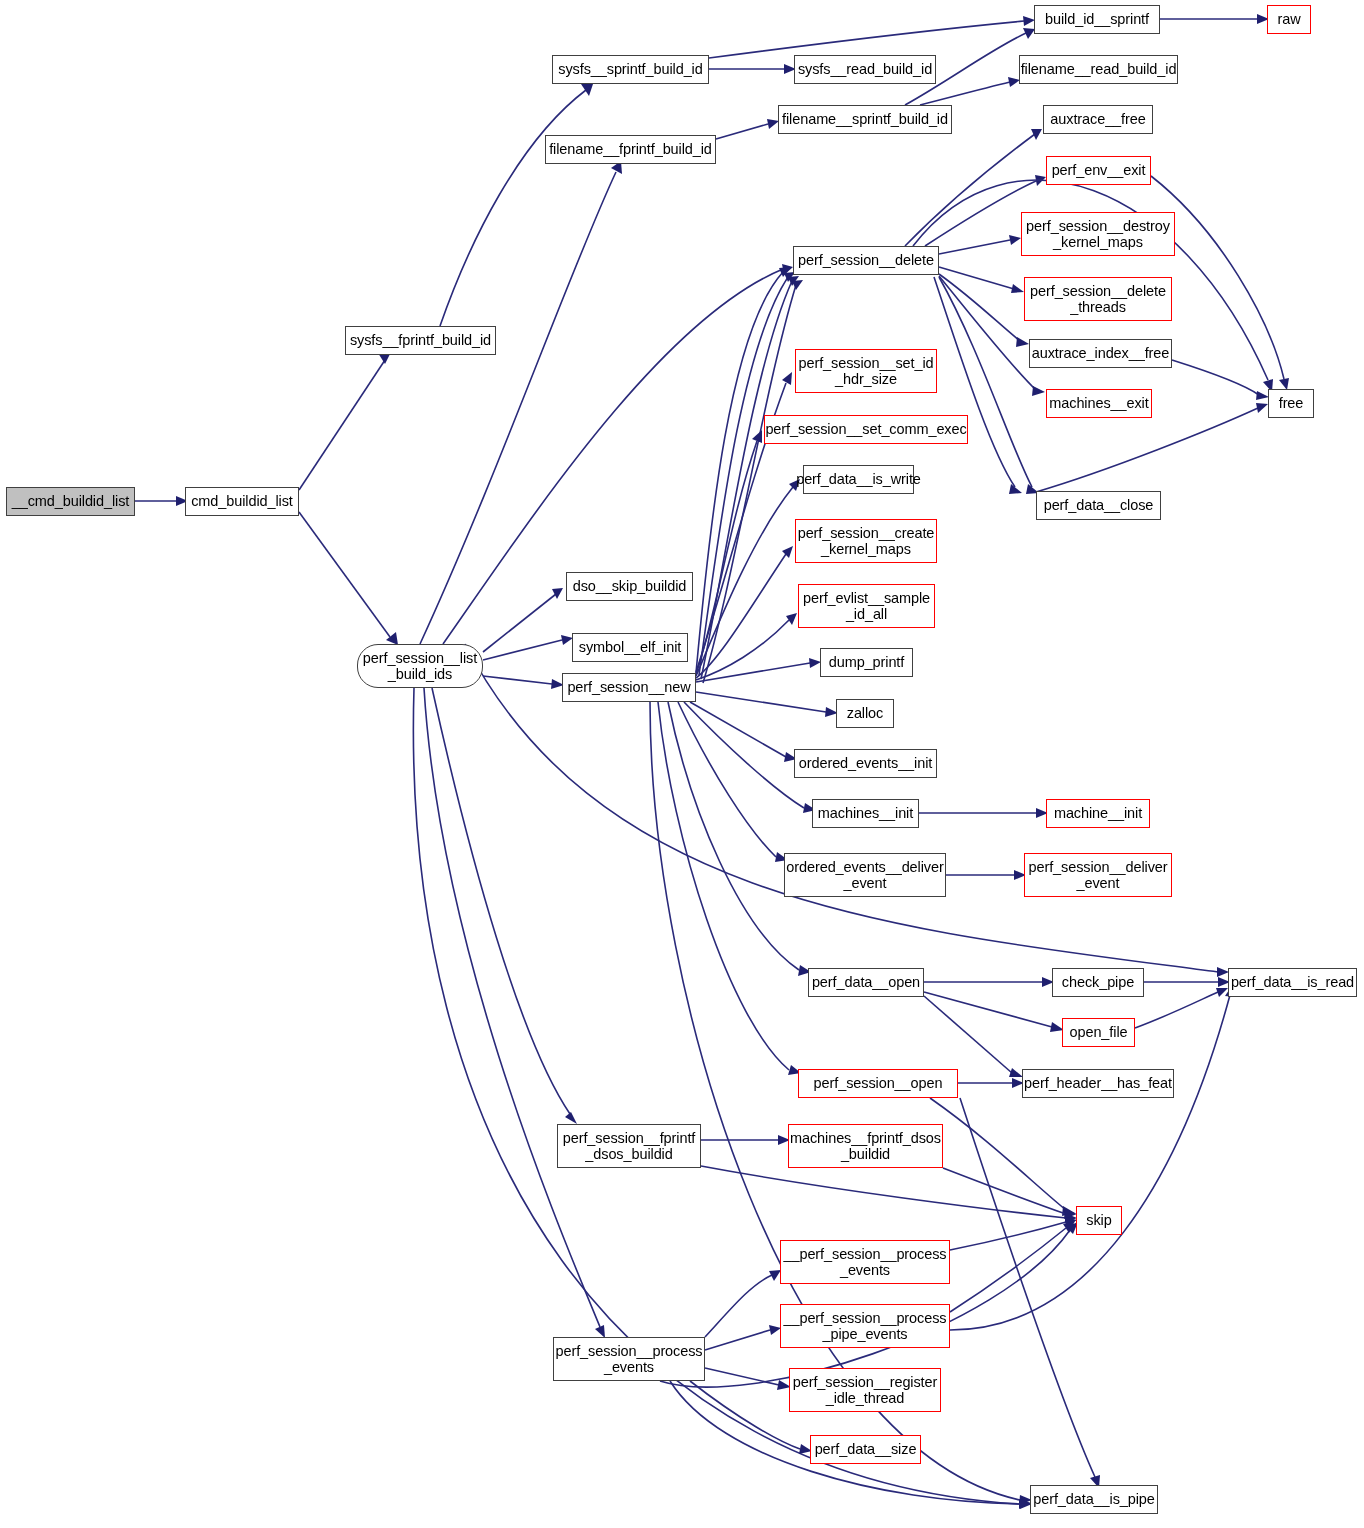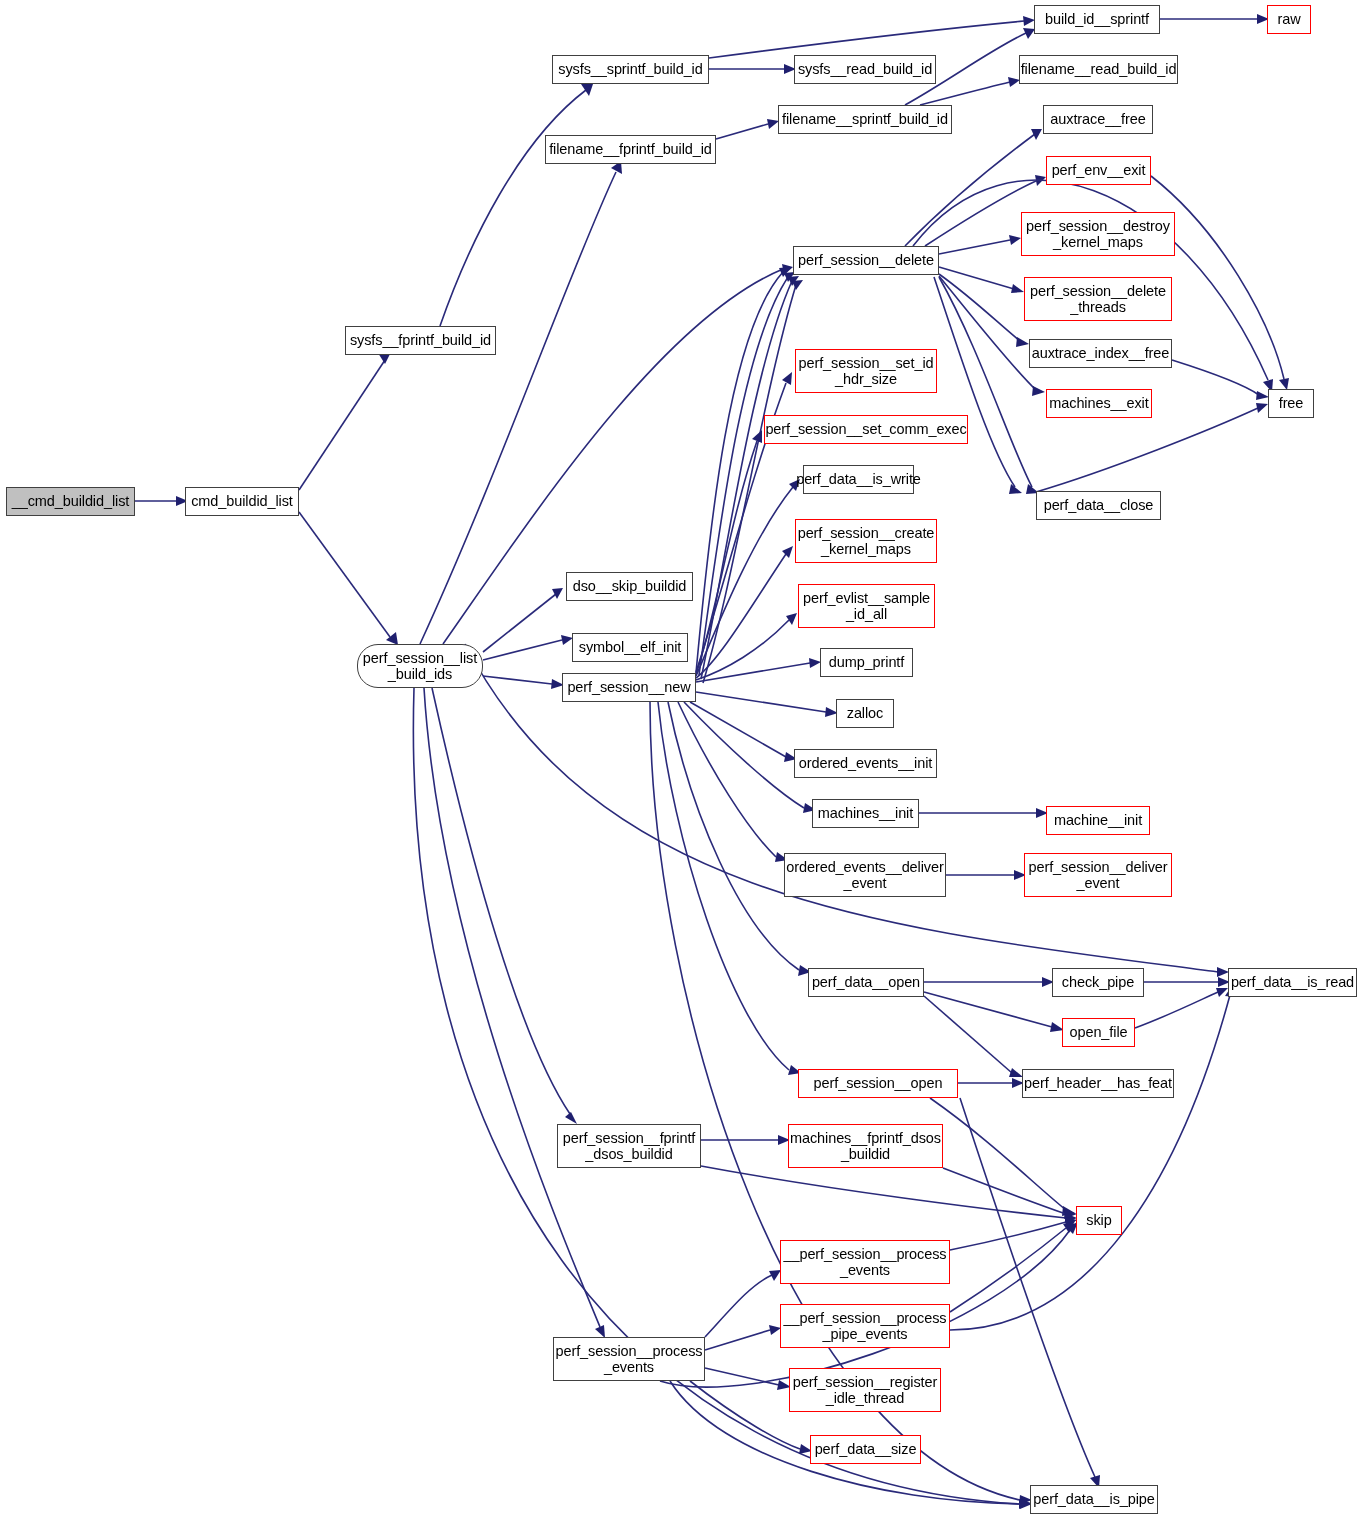--- a/index.html
+++ b/index.html
@@ -298,21 +298,21 @@
   <div class="node red" style="left:764px;top:415px;width:204px;height:29px;"><span>perf_session__set_comm_exec</span></div>
   <div class="node" style="left:803px;top:465px;width:111px;height:29px;"><span>perf_data__is_write</span></div>
   <div class="node red" style="left:795px;top:519px;width:142px;height:44px;"><span>perf_session__create
 _kernel_maps</span></div>
   <div class="node red" style="left:798px;top:584px;width:137px;height:44px;"><span>perf_evlist__sample
 _id_all</span></div>
   <div class="node" style="left:820px;top:648px;width:93px;height:29px;"><span>dump_printf</span></div>
   <div class="node" style="left:836px;top:699px;width:58px;height:29px;"><span>zalloc</span></div>
   <div class="node" style="left:794px;top:749px;width:143px;height:29px;"><span>ordered_events__init</span></div>
   <div class="node" style="left:812px;top:799px;width:107px;height:29px;"><span>machines__init</span></div>
-  <div class="node red" style="left:1046px;top:799px;width:104px;height:29px;margin-top:7px;"><span>machine__init</span></div>
+  <div class="node red" style="left:1046px;top:799px;width:104px;height:29px;"><span>machine__init</span></div>
   <div class="node" style="left:784px;top:853px;width:162px;height:44px;"><span>ordered_events__deliver
 _event</span></div>
   <div class="node red" style="left:1024px;top:853px;width:148px;height:44px;"><span>perf_session__deliver
 _event</span></div>
   <div class="node" style="left:566px;top:572px;width:127px;height:29px;"><span>dso__skip_buildid</span></div>
   <div class="node" style="left:572px;top:633px;width:116px;height:29px;"><span>symbol__elf_init</span></div>
   <div class="node" style="left:562px;top:673px;width:134px;height:29px;"><span>perf_session__new</span></div>
   <div class="node" style="left:808px;top:968px;width:116px;height:29px;"><span>perf_data__open</span></div>
   <div class="node" style="left:1052px;top:968px;width:92px;height:29px;"><span>check_pipe</span></div>
   <div class="node" style="left:1228px;top:968px;width:129px;height:29px;"><span>perf_data__is_read</span></div>

